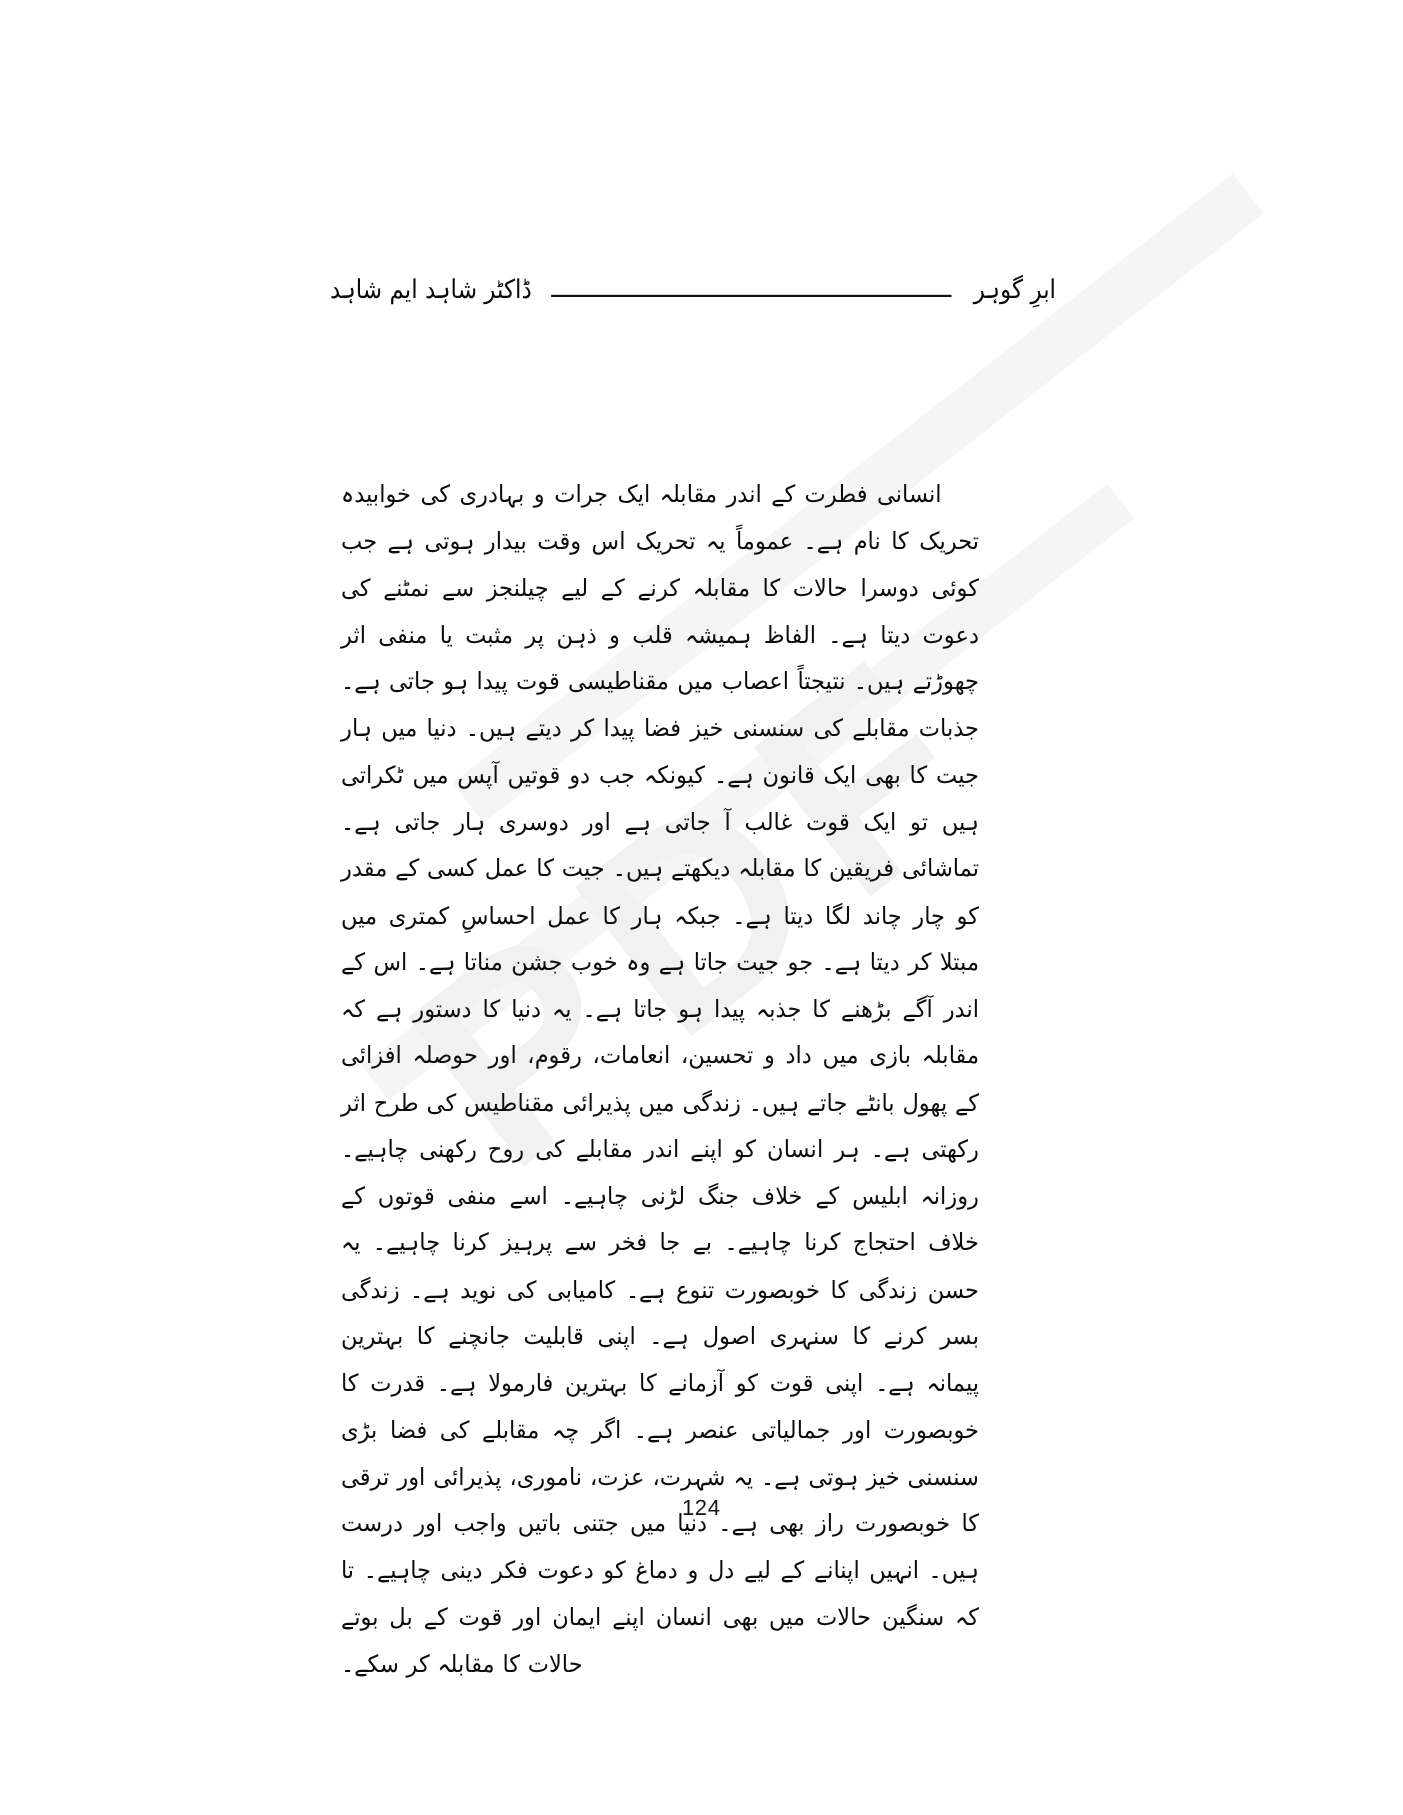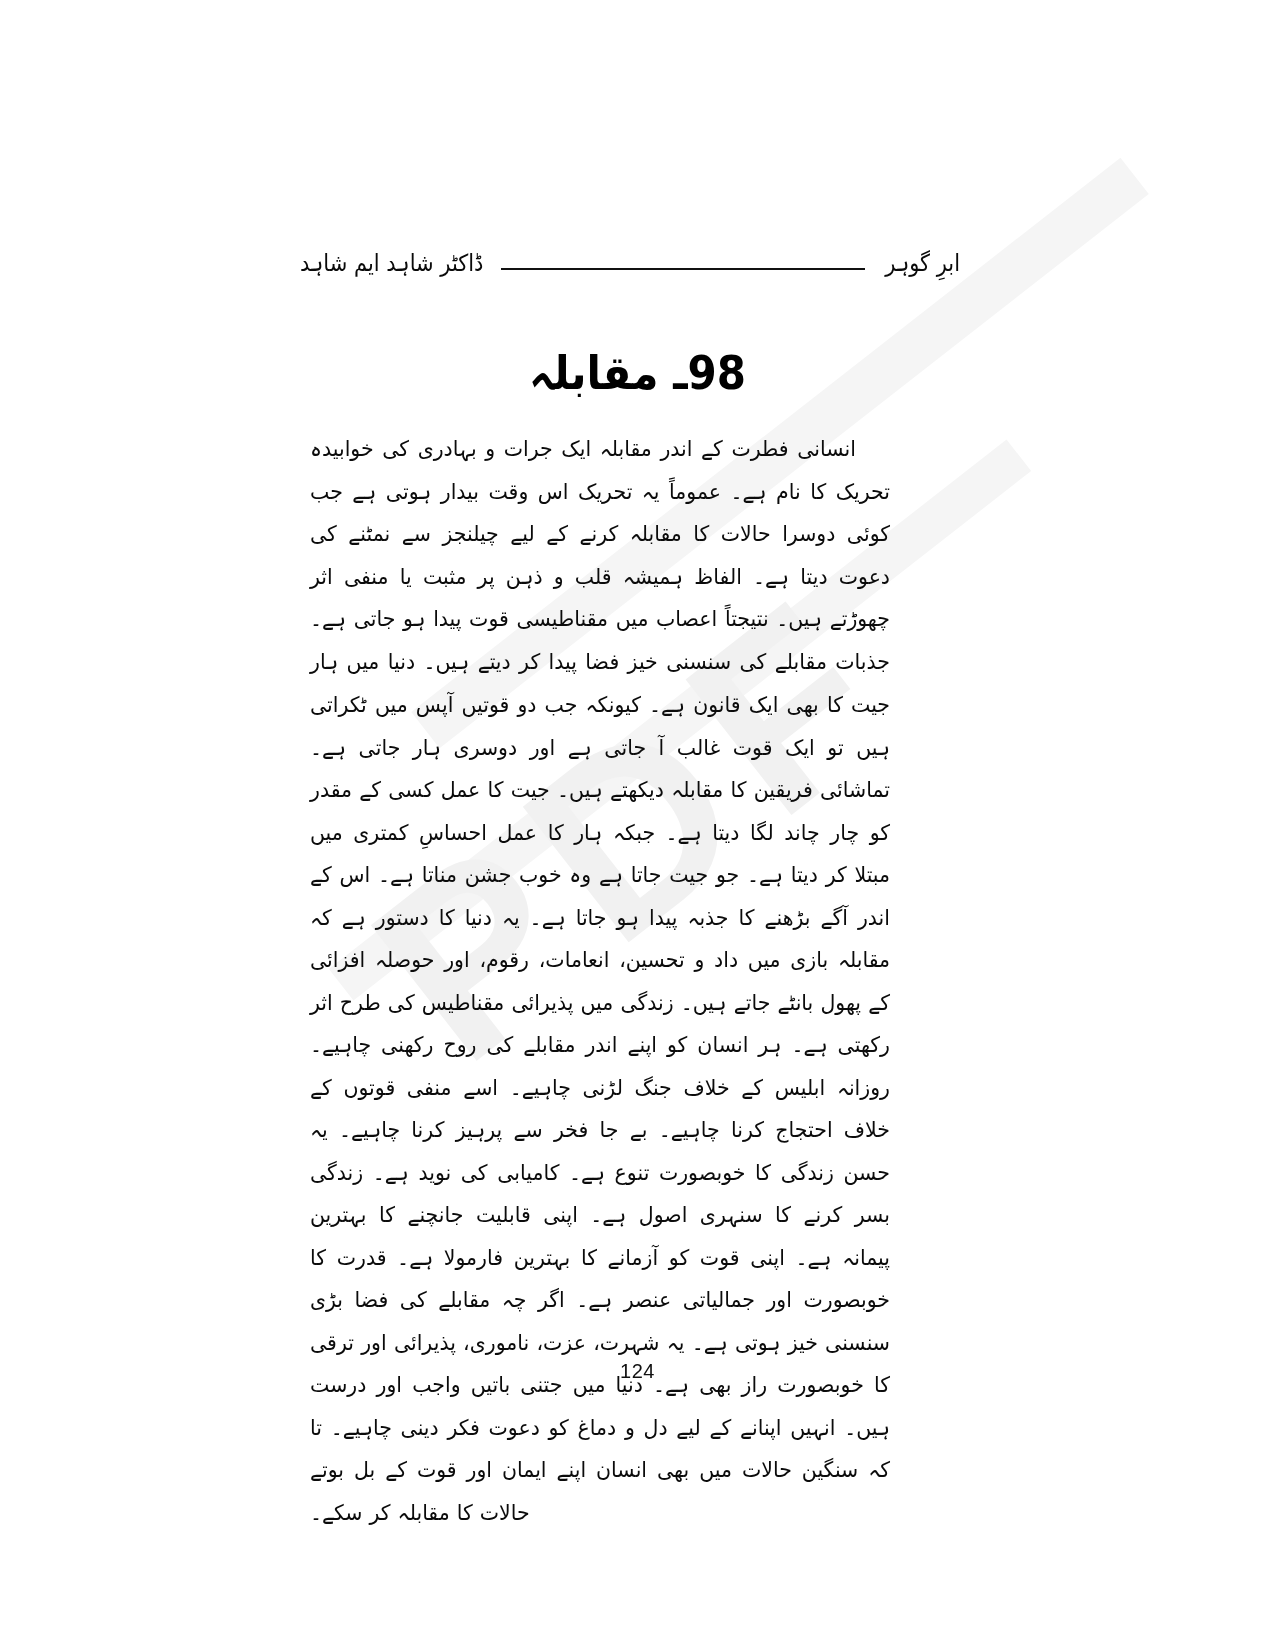--- a/index.html
+++ b/index.html
@@ -152,23 +152,20 @@
     <div class="watermark-band wb2"></div>
     <div class="watermark-text">PDF</div>
   </div>
 
   <div class="running-header">
     <div class="header-title">ابرِ گوہر</div>
     <div class="header-rule"></div>
     <div class="header-author">ڈاکٹر شاہد ایم شاہد</div>
   </div>
 
-  <div class="chapter-heading">
-    <span class="heading-text">98ـ مقابلہ</span>
-  </div>
 
   <div class="body-block">
     <p class="body-para">انسانی فطرت کے اندر مقابلہ ایک جرات و بہادری کی خوابیدہ تحریک کا نام ہے۔ عموماً یہ تحریک اس وقت بیدار ہوتی ہے جب کوئی دوسرا حالات کا مقابلہ کرنے کے لیے چیلنجز سے نمٹنے کی دعوت دیتا ہے۔ الفاظ ہمیشہ قلب و ذہن پر مثبت یا منفی اثر چھوڑتے ہیں۔ نتیجتاً اعصاب میں مقناطیسی قوت پیدا ہو جاتی ہے۔ جذبات مقابلے کی سنسنی خیز فضا پیدا کر دیتے ہیں۔ دنیا میں ہار جیت کا بھی ایک قانون ہے۔ کیونکہ جب دو قوتیں آپس میں ٹکراتی ہیں تو ایک قوت غالب آ جاتی ہے اور دوسری ہار جاتی ہے۔ تماشائی فریقین کا مقابلہ دیکھتے ہیں۔ جیت کا عمل کسی کے مقدر کو چار چاند لگا دیتا ہے۔ جبکہ ہار کا عمل احساسِ کمتری میں مبتلا کر دیتا ہے۔ جو جیت جاتا ہے وہ خوب جشن مناتا ہے۔ اس کے اندر آگے بڑھنے کا جذبہ پیدا ہو جاتا ہے۔ یہ دنیا کا دستور ہے کہ مقابلہ بازی میں داد و تحسین، انعامات، رقوم، اور حوصلہ افزائی کے پھول بانٹے جاتے ہیں۔ زندگی میں پذیرائی مقناطیس کی طرح اثر رکھتی ہے۔ ہر انسان کو اپنے اندر مقابلے کی روح رکھنی چاہیے۔ روزانہ ابلیس کے خلاف جنگ لڑنی چاہیے۔ اسے منفی قوتوں کے خلاف احتجاج کرنا چاہیے۔ بے جا فخر سے پرہیز کرنا چاہیے۔ یہ حسن زندگی کا خوبصورت تنوع ہے۔ کامیابی کی نوید ہے۔ زندگی بسر کرنے کا سنہری اصول ہے۔ اپنی قابلیت جانچنے کا بہترین پیمانہ ہے۔ اپنی قوت کو آزمانے کا بہترین فارمولا ہے۔ قدرت کا خوبصورت اور جمالیاتی عنصر ہے۔ اگر چہ مقابلے کی فضا بڑی سنسنی خیز ہوتی ہے۔ یہ شہرت، عزت، ناموری، پذیرائی اور ترقی کا خوبصورت راز بھی ہے۔ دنیا میں جتنی باتیں واجب اور درست ہیں۔ انہیں اپنانے کے لیے دل و دماغ کو دعوت فکر دینی چاہیے۔ تا کہ سنگین حالات میں بھی انسان اپنے ایمان اور قوت کے بل بوتے حالات کا مقابلہ کر سکے۔</p>
   </div>
 
   <div class="page-number">124</div>
 
 </div>
 
 </body></html>

